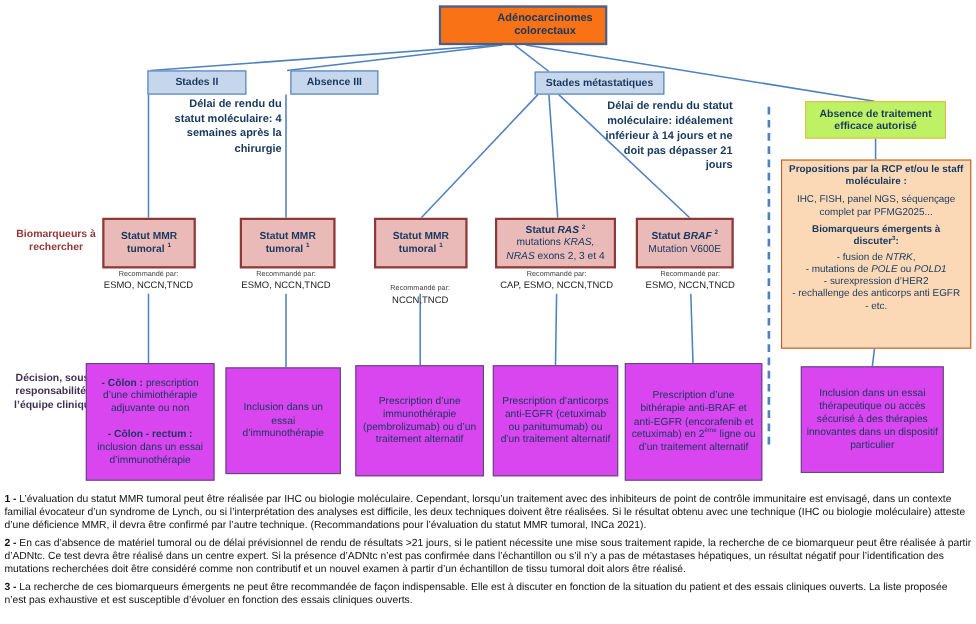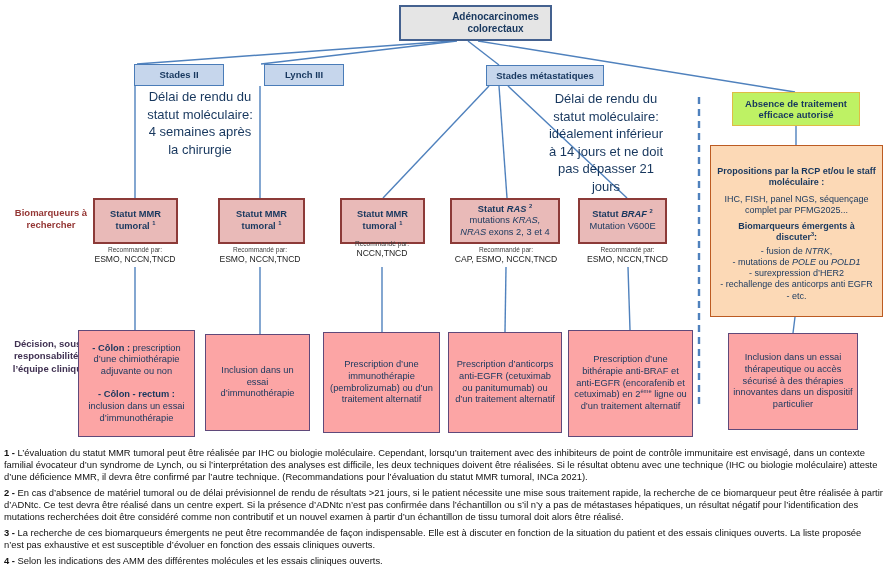--- a/index.html
+++ b/index.html
@@ -6,34 +6,34 @@
   .canvas{
     position:relative;width:887px;height:567px;background:#ffffff;
     font-family:"Liberation Sans",sans-serif;color:#17375e;overflow:hidden;
   }
   .canvas svg.wires{position:absolute;left:0;top:0;z-index:0;}
   .box{
     position:absolute;box-sizing:border-box;z-index:1;
     display:flex;align-items:center;justify-content:center;
     text-align:center;padding:2px 4px;line-height:1.2;
   }
-  .blue-root{background:#e5e5e5;border:2px solid #44618f;font-weight:bold;font-size:10px;padding-left:44px;}
+  .blue-root{background:#f97316;border:2px solid #44618f;font-weight:bold;font-size:10px;padding-left:44px;}
   .blue-stage{background:#c6d6ec;border:1.6px solid #4a7cb8;font-weight:bold;font-size:9.5px;margin-left:44px;}
   .yellow{background:#bef264;border:1.5px solid #dfbc45;font-weight:bold;font-size:9.5px;}
   .pink{background:#e9bab8;border:2px solid #8c3a38;font-size:9.3px;line-height:1.25;}
-  .purple{background:#fca5a5;border:1.5px solid #5f497a;font-size:9.3px;line-height:1.25;padding:3px 4px;}
+  .purple{background:#d946ef;border:1.5px solid #5f497a;font-size:9.3px;line-height:1.25;padding:3px 4px;}
   .orange{
     background:#fcd9b6;border:1.5px solid #bc5b22;display:block;
-    font-size:9px;line-height:1.25;padding:20px 6px;text-align:center;
+    font-size:9px;line-height:1.25;padding:2px 6px;text-align:center;
   }
   .orange .sect{margin-bottom:5px;}
   .orange .rcp-list{text-align:center;margin-top:2px;}
   .note{
-    position:absolute;z-index:1;font-size:13px;line-height:1.35;
-    text-align:center;color:#17375e;
+    position:absolute;z-index:1;font-size:10px;line-height:1.35;
+    text-align:right;color:#17375e;font-weight:bold;
   }
   .rec{position:absolute;z-index:1;text-align:center;}
   .rec-label{font-size:6.6px;color:#3d3d3d;line-height:1.1;}
   .rec-orgs{font-size:8.6px;color:#1c1c1c;margin-top:1px;}
   .side-label{
     position:absolute;z-index:1;font-weight:bold;font-size:9.5px;
     line-height:1.3;text-align:center;
   }
   .side-biomarkers{color:#943634;}
   .side-decision{color:#403152;}
@@ -74,21 +74,21 @@
   </svg>
 
   <div class="box blue-root" style="left:399px;top:5px;width:153px;height:36px">
     <span>Adénocarcinomes colorectaux</span>
   </div>
 
   <div class="box blue-stage" style="left:90px;top:64px;width:90px;height:22px">
     <span>Stades II</span>
   </div>
   <div class="box blue-stage" style="left:220px;top:64px;width:80px;height:22px">
-    <span>Lynch III</span>
+    <span>Absence III</span>
   </div>
   <div class="box blue-stage" style="left:442px;top:65px;width:118px;height:21px">
     <span>Stades métastatiques</span>
   </div>
 
   <div class="note" style="left:144px;top:88px;width:112px">Délai de rendu du statut moléculaire: 4 semaines après la chirurgie</div>
   <div class="note" style="left:546px;top:90px;width:120px">Délai de rendu du statut moléculaire: idéalement inférieur à 14 jours et ne doit pas dépasser 21 jours</div>
 
   <div class="box yellow" style="left:732px;top:92px;width:128px;height:34px">
     <span>Absence de traitement efficace autorisé</span>
@@ -127,21 +127,21 @@
   </div>
 
   <div class="rec" style="left:80px;top:246px;width:110px">
     <div class="rec-label">Recommandé par:</div>
     <div class="rec-orgs">ESMO, NCCN,TNCD</div>
   </div>
   <div class="rec" style="left:205px;top:246px;width:110px">
     <div class="rec-label">Recommandé par:</div>
     <div class="rec-orgs">ESMO, NCCN,TNCD</div>
   </div>
-  <div class="rec" style="left:327px;top:240px;width:110px">
+  <div class="rec" style="left:327px;top:259px;width:110px">
     <div class="rec-label">Recommandé par:</div>
     <div class="rec-orgs">NCCN,TNCD</div>
   </div>
   <div class="rec" style="left:440px;top:246px;width:132px">
     <div class="rec-label">Recommandé par:</div>
     <div class="rec-orgs">CAP, ESMO, NCCN,TNCD</div>
   </div>
   <div class="rec" style="left:565px;top:246px;width:125px">
     <div class="rec-label">Recommandé par:</div>
     <div class="rec-orgs">ESMO, NCCN,TNCD</div>
@@ -163,16 +163,15 @@
     <span>Prescription d’une bithérapie anti-BRAF et anti-EGFR (encorafenib et cetuximab) en 2<sup>ème</sup> ligne ou d’un traitement alternatif</span>
   </div>
   <div class="box purple" style="left:728px;top:333px;width:130px;height:97px">
     <span>Inclusion dans un essai thérapeutique ou accès sécurisé à des thérapies innovantes dans un dispositif particulier</span>
   </div>
 
   <div class="footnotes">
     <p><b>1 -</b> L’évaluation du statut MMR tumoral peut être réalisée par IHC ou biologie moléculaire. Cependant, lorsqu’un traitement avec des inhibiteurs de point de contrôle immunitaire est envisagé, dans un contexte familial évocateur d’un syndrome de Lynch, ou si l’interprétation des analyses est difficile, les deux techniques doivent être réalisées. Si le résultat obtenu avec une technique (IHC ou biologie moléculaire) atteste d’une déficience MMR, il devra être confirmé par l’autre technique. (Recommandations pour l’évaluation du statut MMR tumoral, INCa 2021).</p>
     <p><b>2 -</b> En cas d’absence de matériel tumoral ou de délai prévisionnel de rendu de résultats &gt;21 jours, si le patient nécessite une mise sous traitement rapide, la recherche de ce biomarqueur peut être réalisée à partir d’ADNtc. Ce test devra être réalisé dans un centre expert. Si la présence d’ADNtc n’est pas confirmée dans l’échantillon ou s’il n’y a pas de métastases hépatiques, un résultat négatif pour l’identification des mutations recherchées doit être considéré comme non contributif et un nouvel examen à partir d’un échantillon de tissu tumoral doit alors être réalisé.</p>
     <p><b>3 -</b> La recherche de ces biomarqueurs émergents ne peut être recommandée de façon indispensable. Elle est à discuter en fonction de la situation du patient et des essais cliniques ouverts. La liste proposée n’est pas exhaustive et est susceptible d’évoluer en fonction des essais cliniques ouverts.</p>
-    <p><b>4 -</b> Selon les indications des AMM des différentes molécules et les essais cliniques ouverts.</p>
   </div>
 
 </div>
 
 </body></html>

